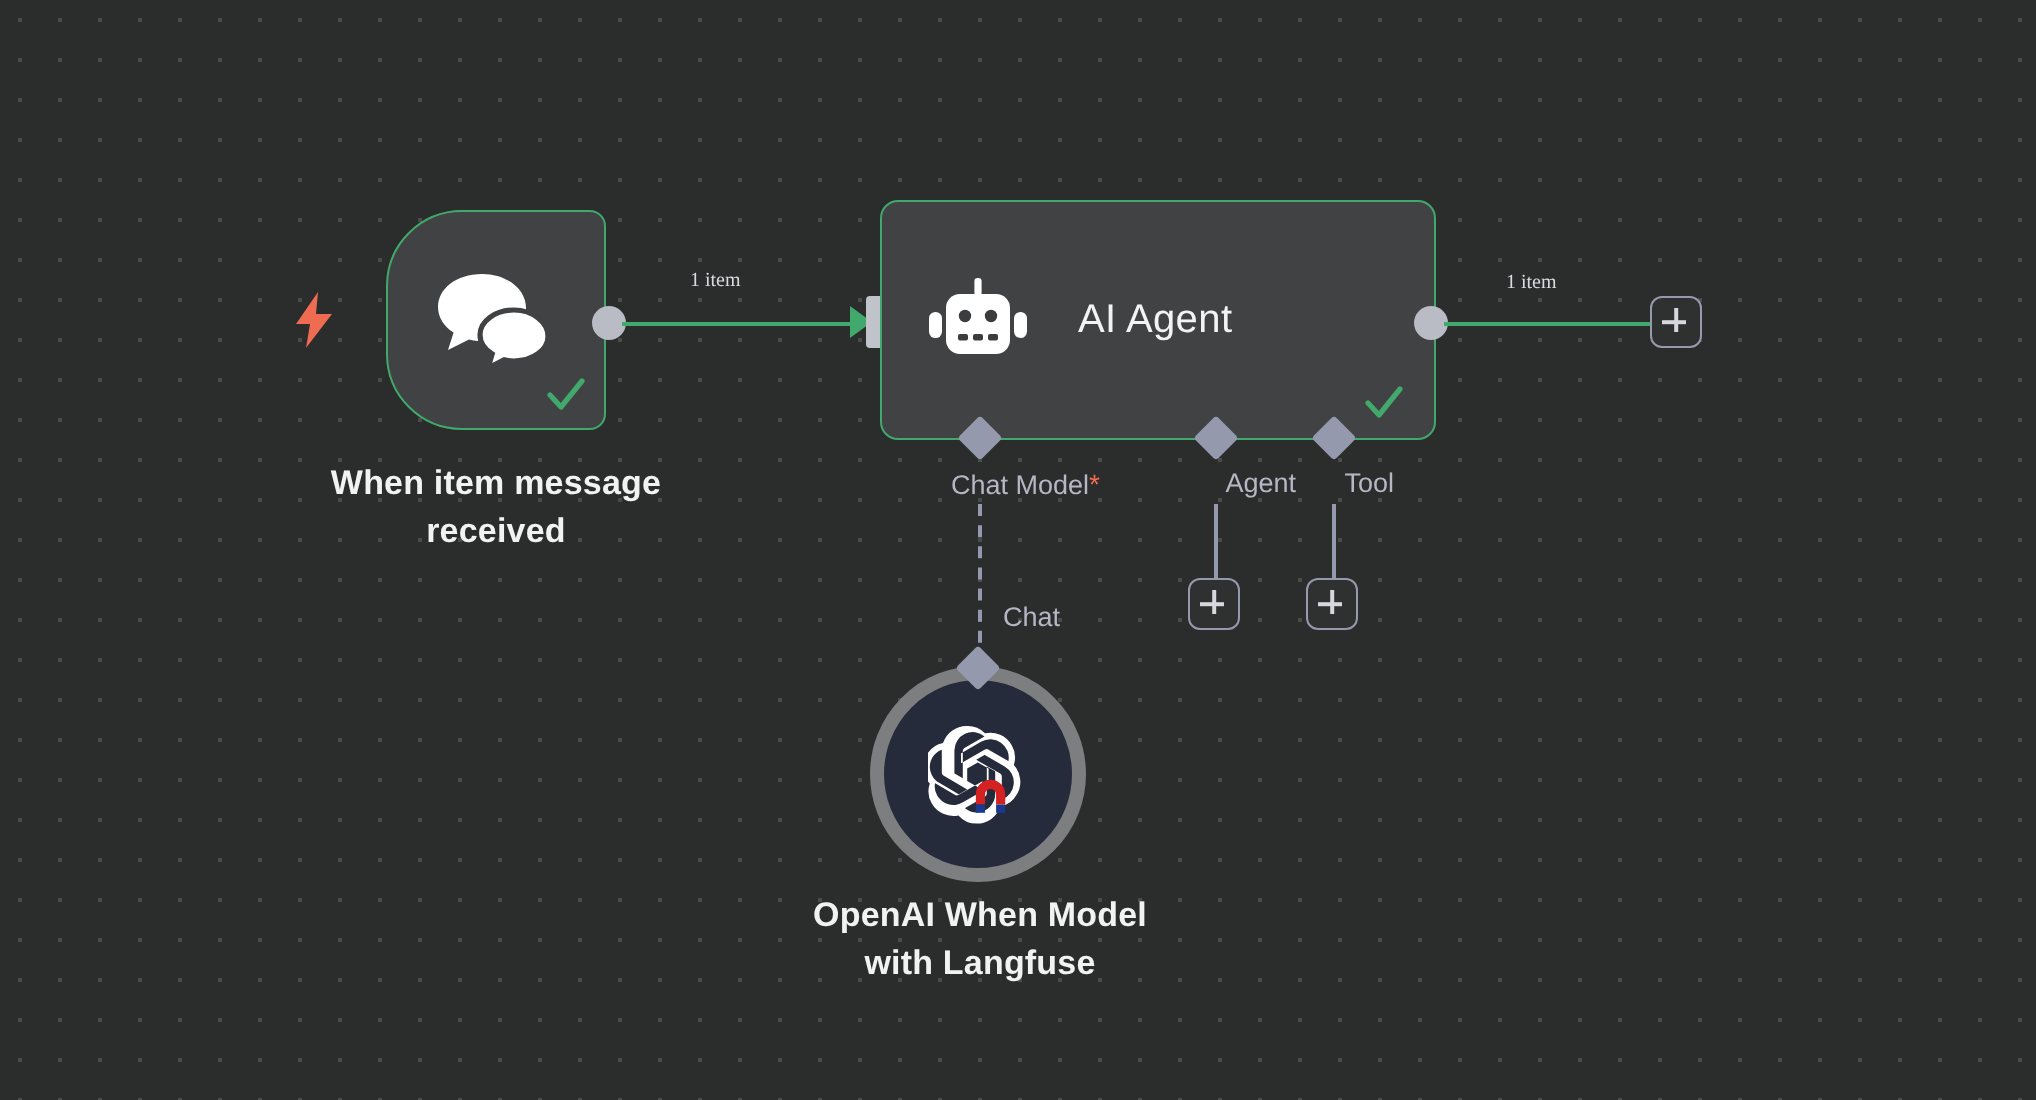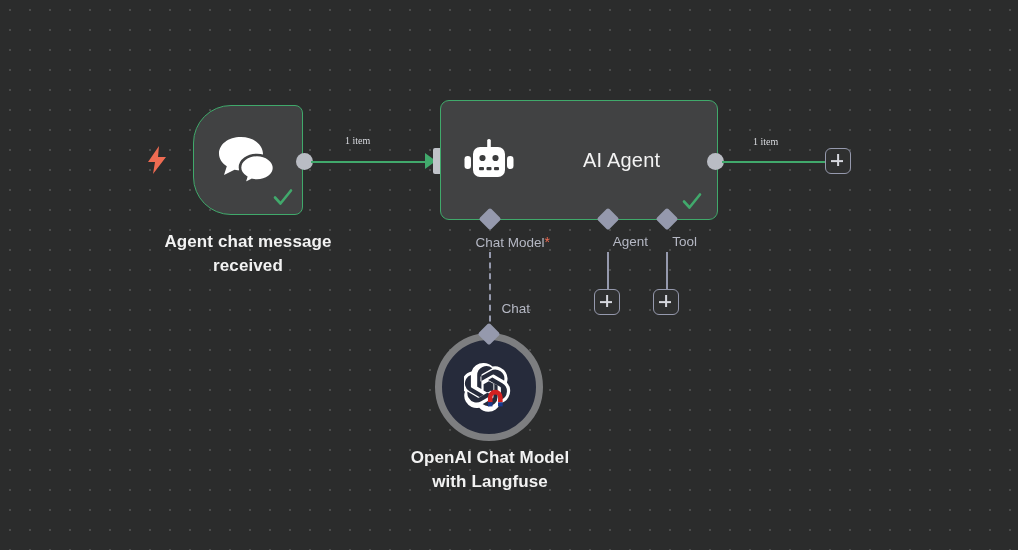--- a/index.html
+++ b/index.html
@@ -19,21 +19,20 @@
     background-position: 9px 9px;
     font-family: "Liberation Sans", sans-serif;
     -webkit-font-smoothing: antialiased;
   }
 
   
   .node {
     position: absolute;
     background: #414243;
     box-sizing: border-box;
-    gap: 44px;
   }
   .node-title {
     position: absolute;
     text-align: center;
     color: #f2f2f2;
     font-size: 17px;
     font-weight: bold;
     line-height: 24px;
     letter-spacing: .1px;
     white-space: pre-line;
@@ -206,21 +205,21 @@
 
   <div class="node" id="trigger-node">
     <svg id="trigger-icon" viewBox="0 0 64 52">
       <path d="M25 3C12 3 3 10.5 3 19.5c0 5.2 3 9.8 7.8 12.8L8 41l10.5-5.3c2 .5 4.2.8 6.5.8 13 0 22-7.5 22-16.5S38 3 25 3z" fill="#ffffff"></path>
       <path d="M41 21c-9.4 0-17 5.6-17 12.4 0 3.9 2.4 7.3 6.1 9.6L28 50l8.1-4.1c1.5.4 3.2.6 4.9.6 9.4 0 17-5.6 17-12.4S50.4 21 41 21z" fill="#ffffff" stroke="#414243" stroke-width="2.6"></path>
     </svg>
     <svg class="check" style="right:8px; bottom:6px;" viewBox="0 0 22 22">
       <path d="M3 11.5 L8.5 17.5 L19 4.5" fill="none" stroke="#41a96c" stroke-width="2.6" stroke-linecap="round" stroke-linejoin="round"></path>
     </svg>
   </div>
-  <div class="node-title" style="left:143px; top:230px; width:210px;">Agent chat message
+  <div class="node-title" style="left:143px; top:230px; width:210px;">When item message
 received</div>
 
   <div class="port-dot" style="left:296px; top:153px;"></div>
 
   <div class="conn-line" style="left:311px; top:160.5px; width:116px;"></div>
   <div class="arrow-head" style="left:425px; top:153px;"></div>
   <div class="edge-label" style="left:345px; top:135px;">1 item</div>
 
   <div class="port-rect" style="left:433px; top:148px;"></div>
 
@@ -268,16 +267,16 @@
   <div id="model-node">
     <svg id="openai-glyph" viewBox="0 0 50 50">
       <path d="M42.9 20.5a12.1 12.1 0 0 0-1.1-10 12.4 12.4 0 0 0-13.3-5.9A12.3 12.3 0 0 0 19.3 1 12.4 12.4 0 0 0 7.5 9.5a12.1 12.1 0 0 0-8.1 5.9 12.3 12.3 0 0 0 1.5 14.4 12.1 12.1 0 0 0 1 10 12.4 12.4 0 0 0 13.3 5.9 12.2 12.2 0 0 0 9.2 4.1 12.4 12.4 0 0 0 11.8-8.5 12.1 12.1 0 0 0 8.1-5.9 12.3 12.3 0 0 0-1.4-14.9zM24.4 44.2a9.2 9.2 0 0 1-5.9-2.1l.3-.2 9.8-5.6a1.6 1.6 0 0 0 .8-1.4V21.2l4.1 2.4a.15.15 0 0 1 .1.1v11.3a9.2 9.2 0 0 1-9.2 9.2zM4.6 35.8a9.1 9.1 0 0 1-1.1-6.2l.3.2 9.8 5.7a1.6 1.6 0 0 0 1.6 0l12-6.9v4.8a.2.2 0 0 1-.1.2l-9.9 5.7a9.2 9.2 0 0 1-12.6-3.5zM2.1 16.9a9.2 9.2 0 0 1 4.8-4v11.5a1.6 1.6 0 0 0 .8 1.4l11.9 6.9-4.1 2.4a.2.2 0 0 1-.2 0L5.4 29.3a9.2 9.2 0 0 1-3.3-12.4zm34 7.9-12-6.9 4.1-2.4a.2.2 0 0 1 .2 0l9.9 5.7a9.2 9.2 0 0 1-1.4 16.6V26.2a1.6 1.6 0 0 0-.8-1.4zm4.1-6.2-.3-.2-9.8-5.7a1.6 1.6 0 0 0-1.6 0l-12 6.9v-4.8a.2.2 0 0 1 .1-.2l9.9-5.7a9.2 9.2 0 0 1 13.7 9.7zM17.4 27.1l-4.1-2.4a.15.15 0 0 1-.1-.1V13.3a9.2 9.2 0 0 1 15.1-7.1l-.3.2-9.8 5.6a1.6 1.6 0 0 0-.8 1.4zm2.2-4.8 5.3-3.1 5.4 3.1v6.2l-5.3 3.1-5.4-3.1z" fill="#ffffff"></path>
       <g transform="translate(23,26) scale(0.46)">
         <path d="M2 20 A16 16 0 0 1 34 20 L34 31 L24 31 L24 20 A6 6 0 0 0 12 20 L12 31 L2 31 Z" fill="#d42121"></path>
         <rect x="2" y="31" width="10" height="9" fill="#1a3a8f"></rect>
         <rect x="24" y="31" width="10" height="9" fill="#1a3a8f"></rect>
       </g>
     </svg>
   </div>
-  <div class="node-title" style="left:385px; top:446px; width:210px;">OpenAI Chat Model
+  <div class="node-title" style="left:385px; top:446px; width:210px;">OpenAI When Model
 with Langfuse</div>
 
 </div>
 
 </body></html>

